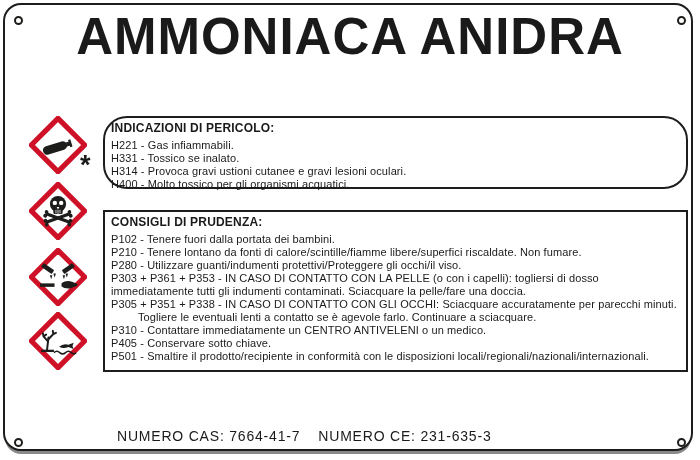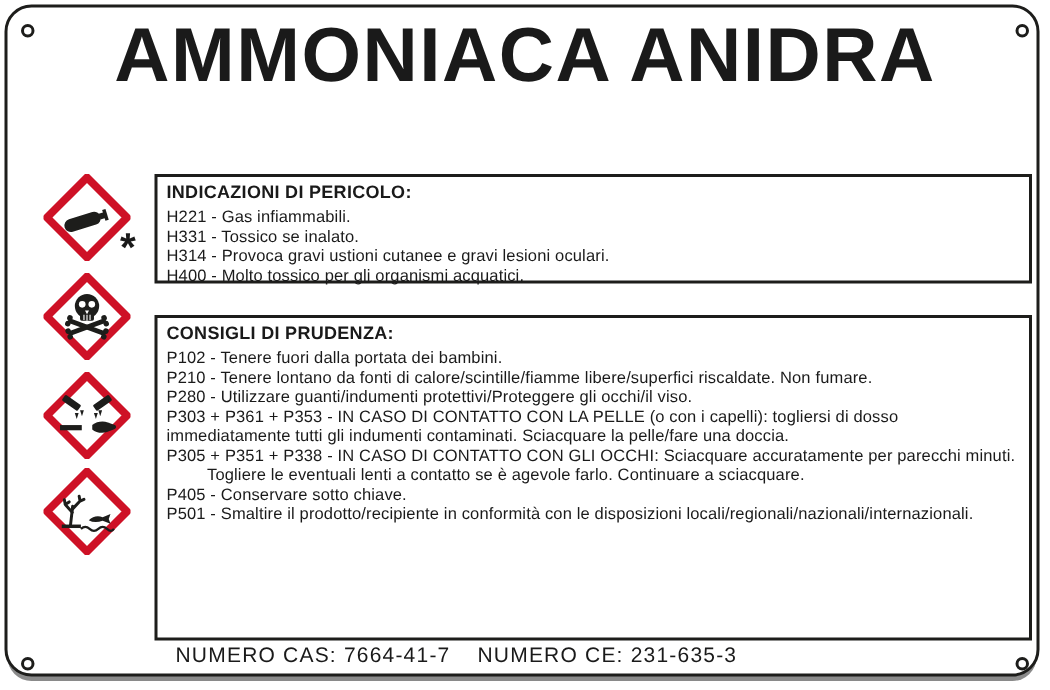--- a/index.html
+++ b/index.html
@@ -23,22 +23,22 @@
     font-size:51px;font-weight:bold;letter-spacing:1px;white-space:nowrap;
   }
   .picto-col .picto{position:absolute;left:29px;width:58px;height:58px;}
   .picto svg{display:block;width:100%;height:100%;}
   .picto.p1{top:116px;} .picto.p2{top:182px;} .picto.p3{top:248px;} .picto.p4{top:312px;}
   .asterisk{position:absolute;left:80px;top:152px;font-size:27px;font-weight:bold;line-height:1;}
   .tbox{
     position:absolute;left:103px;width:585px;background:#fff;
     border:2px solid #1d1d1b;box-sizing:border-box;padding:3px 6px 2px 6px;
   }
-  .tbox.hazard{top:116px;height:73px;}
-  .tbox.precaution{top:210px;height:217px;}
+  .tbox.hazard{top:116px;height:73px;border-radius:24px;}
+  .tbox.precaution{top:210px;height:162px;}
   .tbox .hdr{font-size:12px;font-weight:bold;line-height:14px;margin-bottom:4px;letter-spacing:.2px;}
   .tbox .line{font-size:11px;font-weight:normal;line-height:13px;white-space:nowrap;letter-spacing:.1px;}
   .tbox .line.indent{padding-left:27px;}
   .footer{
     position:absolute;left:105px;top:428px;font-size:14px;font-weight:normal;
     letter-spacing:.8px;white-space:nowrap;padding-left:12px;
   }
   .footer span{margin-right:18px;}
 </style>
 </head>
@@ -140,19 +140,20 @@
 
 <div class="tbox precaution">
   <div class="hdr">CONSIGLI DI PRUDENZA:</div>
   <div class="line">P102 - Tenere fuori dalla portata dei bambini.</div>
   <div class="line">P210 - Tenere lontano da fonti di calore/scintille/fiamme libere/superfici riscaldate. Non fumare.</div>
   <div class="line">P280 - Utilizzare guanti/indumenti protettivi/Proteggere gli occhi/il viso.</div>
   <div class="line">P303 + P361 + P353 - IN CASO DI CONTATTO CON LA PELLE (o con i capelli): togliersi di dosso</div>
   <div class="line">immediatamente tutti gli indumenti contaminati. Sciacquare la pelle/fare una doccia.</div>
   <div class="line">P305 + P351 + P338 - IN CASO DI CONTATTO CON GLI OCCHI: Sciacquare accuratamente per parecchi minuti.</div>
   <div class="line indent">Togliere le eventuali lenti a contatto se è agevole farlo. Continuare a sciacquare.</div>
+  <div class="line">P310 - Contattare immediatamente un CENTRO ANTIVELENI o un medico.</div>
   <div class="line">P405 - Conservare sotto chiave.</div>
   <div class="line">P501 - Smaltire il prodotto/recipiente in conformità con le disposizioni locali/regionali/nazionali/internazionali.</div>
 </div>
 
 <div class="footer">
   <span>NUMERO CAS: 7664-41-7</span><span>NUMERO CE: 231-635-3</span>
 </div>
 
 </body></html>

